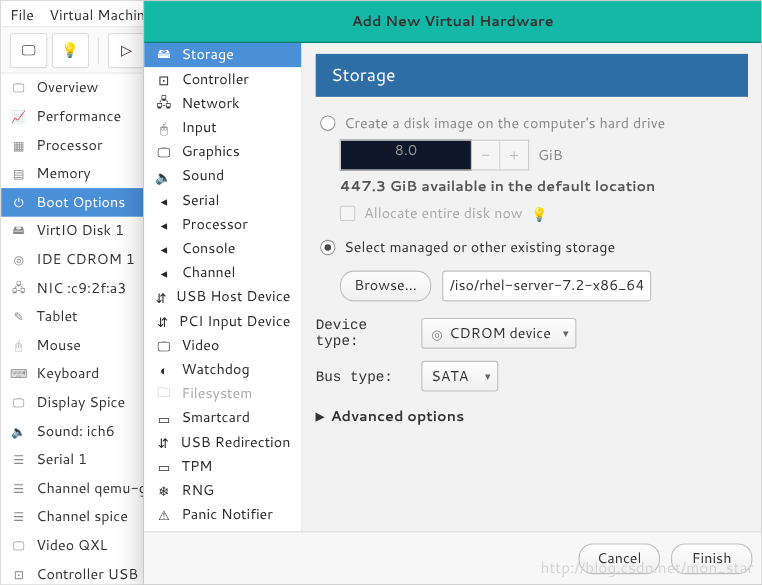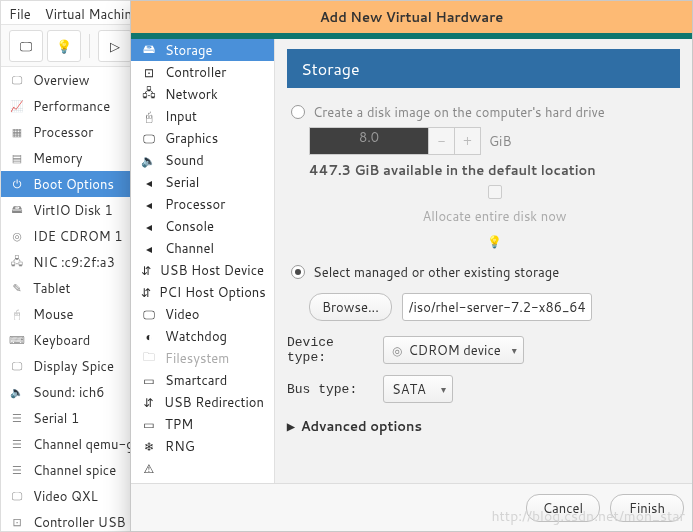--- a/index.html
+++ b/index.html
@@ -13,40 +13,40 @@
 .tb-sep { width: 1px; height: 24px; background: #ddd; margin: 0 4px; }
 .back-body { display: flex; height: calc(100% - 66px); }
 .back-sidebar { width: 162px; border-right: 1px solid #e0e0e0; overflow: hidden; background: #fff; }
 .sb-item { display: flex; align-items: center; gap: 8px; padding: 4px 8px; height: 26px; color: #333; white-space: nowrap; }
 .sb-item.selected { background: #4a90d9; color: #fff; }
 .sb-icon { width: 16px; height: 16px; display: inline-flex; align-items: center; justify-content: center; font-size: 11px; color: #888; }
 .sb-item.selected .sb-icon { color: #fff; }
 
 
 .modal { position: absolute; left: 130px; top: 0; width: 563px; height: 532px; background: #f2f2f2; border: 1px solid #c8c8c8; box-shadow: 0 8px 24px rgba(0,0,0,0.25); display: flex; flex-direction: column; }
-.modal-title { height: 38px; display: flex; align-items: center; justify-content: center; font-weight: bold; background: #fdba74; border-bottom: 6px solid #0f766e; color: #333; }
+.modal-title { height: 38px; display: flex; align-items: center; justify-content: center; font-weight: bold; background: #14b8a6; border-bottom: 1px solid #0f766e; color: #333; }
 .modal-body { flex: 1; display: flex; overflow: hidden; }
 .hw-list { width: 144px; background: #fff; border-right: 1px solid #e0e0e0; overflow-y: auto; }
 .hw-item { display: flex; align-items: center; gap: 8px; padding: 3px 10px; height: 22px; color: #2a2a2a; white-space: nowrap; }
 .hw-item.selected { background: #4a90d9; color: #fff; }
 .hw-item.disabled { color: #aaa; }
 .hw-icon { width: 16px; height: 16px; display: inline-flex; align-items: center; justify-content: center; font-size: 12px; }
 
 .content { flex: 1; padding: 10px 12px 0 12px; display: flex; flex-direction: column; background: #f2f2f2; }
 .banner { background: #2f6ea5; color: #fff; padding: 8px 14px; font-size: 16px; margin-bottom: 12px; }
 .radio-row { display: flex; align-items: center; gap: 8px; color: #888; padding: 3px 0 6px 4px; }
 .radio-row.active { color: #333; }
 .radio { width: 14px; height: 14px; border: 1px solid #999; border-radius: 50%; background: #fff; display: inline-block; position: relative; }
 .radio.checked::after { content: ""; position: absolute; left: 3px; top: 3px; width: 6px; height: 6px; background: #4a4a4a; border-radius: 50%; }
 .spin { display: flex; align-items: center; margin-left: 22px; margin-bottom: 6px; }
-.spin-input { width: 120px; height: 28px; border: 1px solid #ccc; background: #404040; text-align: center; color: #999; }
+.spin-input { width: 120px; height: 28px; border: 1px solid #ccc; background: #0f172a; text-align: center; color: #999; }
 .spin-btn { width: 26px; height: 28px; border: 1px solid #ccc; border-left: none; background: #f5f5f5; color: #bbb; display: flex; align-items: center; justify-content: center; }
 .spin-label { margin-left: 8px; color: #888; }
 .avail { margin-left: 22px; color: #555; margin-bottom: 6px; font-weight: bold; }
-.chkrow { margin-left: 22px; display: flex; align-items: center; gap: 8px; color: #aaa; margin-bottom: 10px; flex-direction: column; }
+.chkrow { margin-left: 22px; display: flex; align-items: center; gap: 8px; color: #aaa; margin-bottom: 10px; }
 .chk { width: 14px; height: 14px; border: 1px solid #ccc; border-radius: 2px; background: #f5f5f5; }
 .bulb { font-size: 12px; color: #c8aa33; }
 .browse-row { display: flex; gap: 10px; margin: 6px 0 14px 22px; align-items: center; }
 .btn { height: 28px; padding: 0 12px; border: 1px solid #bfbfbf; border-radius: 13px; background: linear-gradient(#fdfdfd,#f0f0f0); display: inline-flex; align-items: center; justify-content: center; color: #333; cursor: pointer; }
 input.path { height: 28px; border: 1px solid #bfbfbf; border-radius: 3px; padding: 0 6px; background: #fff; width: 190px; color: #333; }
 .field-row { display: flex; align-items: center; gap: 10px; margin-bottom: 10px; }
 .field-label { width: 86px; color: #333; font-family: Liberation Mono, monospace; }
 .combo { height: 28px; min-width: 130px; border: 1px solid #bfbfbf; border-radius: 3px; background: linear-gradient(#fdfdfd,#f0f0f0); display: inline-flex; align-items: center; padding: 0 22px 0 8px; position: relative; color: #333; }
 .combo::after { content: "▾"; position: absolute; right: 6px; color: #666; font-size: 10px; }
 .combo .ci { margin-right: 6px; font-size: 12px; color: #888; }
@@ -205,21 +205,21 @@
         <div class="hw-item">
           <span class="hw-icon">◂</span>
           <span>Channel</span>
         </div>
         <div class="hw-item">
           <span class="hw-icon">⇵</span>
           <span>USB Host Device</span>
         </div>
         <div class="hw-item">
           <span class="hw-icon">⇵</span>
-          <span>PCI Host Options</span>
+          <span>PCI Input Device</span>
         </div>
         <div class="hw-item">
           <span class="hw-icon">🖵</span>
           <span>Video</span>
         </div>
         <div class="hw-item">
           <span class="hw-icon">◐</span>
           <span>Watchdog</span>
         </div>
         <div class="hw-item disabled">
@@ -237,20 +237,21 @@
         <div class="hw-item">
           <span class="hw-icon">▭</span>
           <span>TPM</span>
         </div>
         <div class="hw-item">
           <span class="hw-icon">❄</span>
           <span>RNG</span>
         </div>
         <div class="hw-item">
           <span class="hw-icon">⚠</span>
+          <span>Panic Notifier</span>
         </div>
       </div>
     <div class="content">
       <div class="banner">Storage</div>
 
       <div class="radio-row">
         <span class="radio"></span>
         <span>Create a disk image on the computer's hard drive</span>
       </div>
       <div class="spin">

